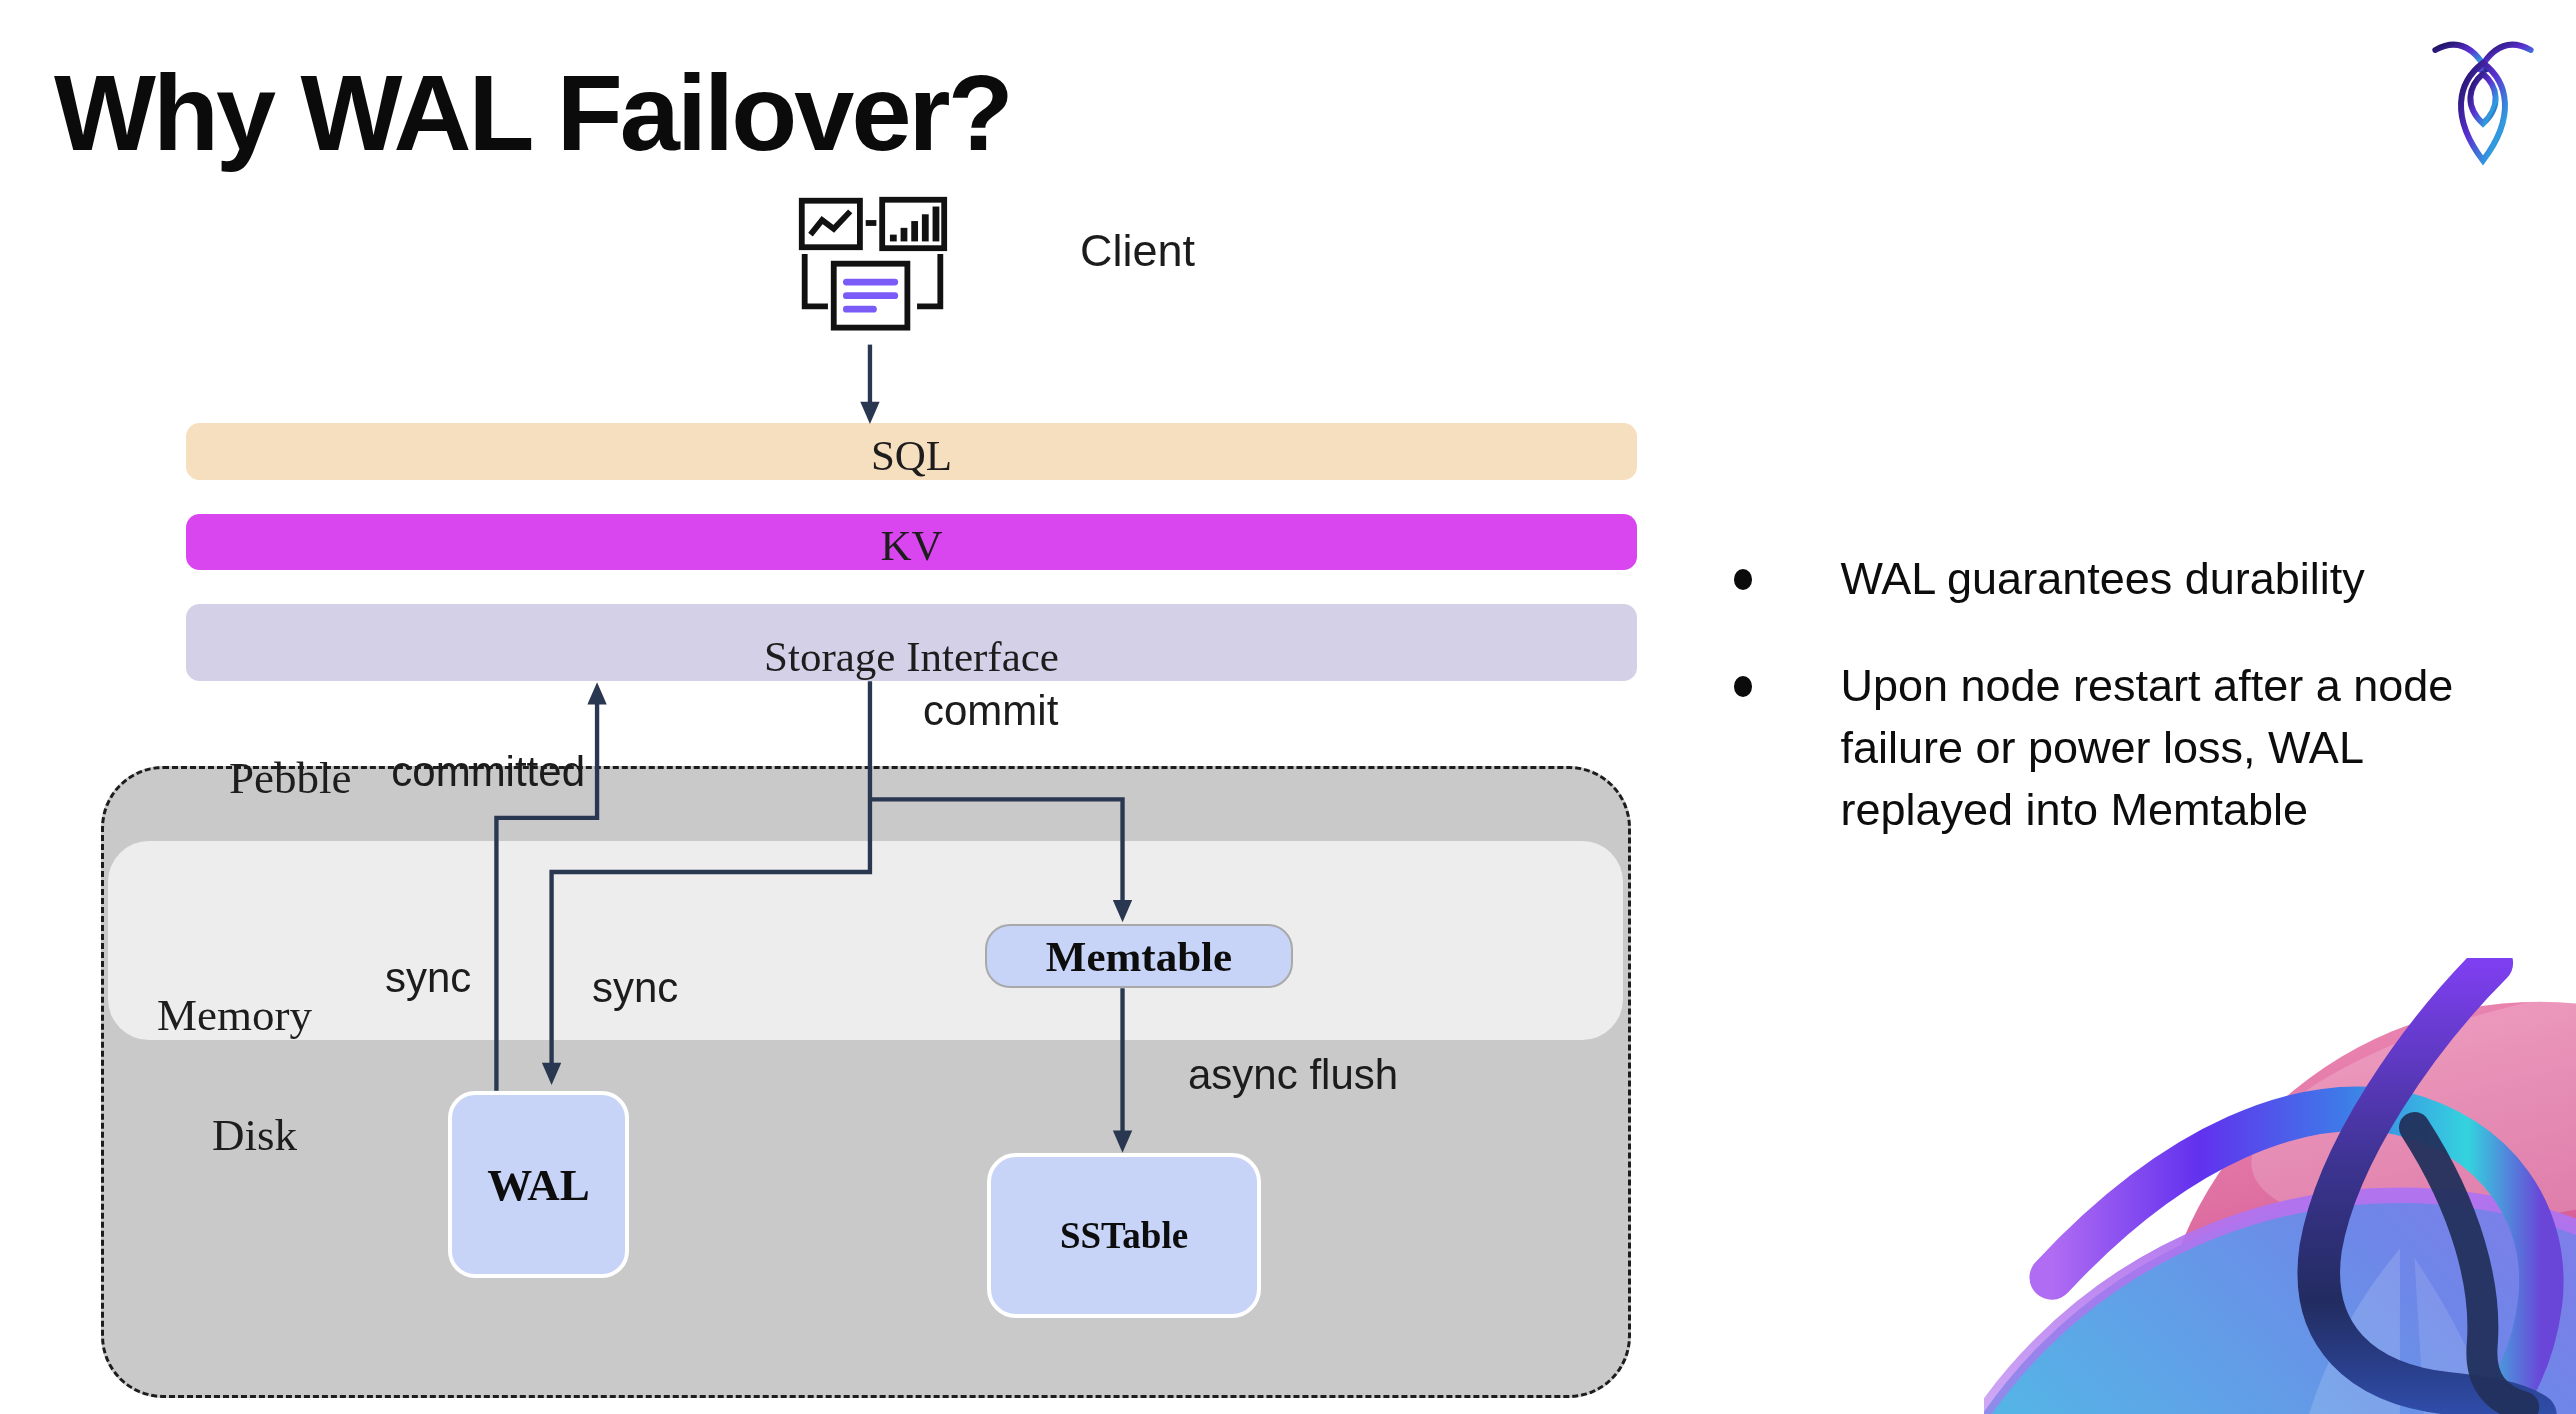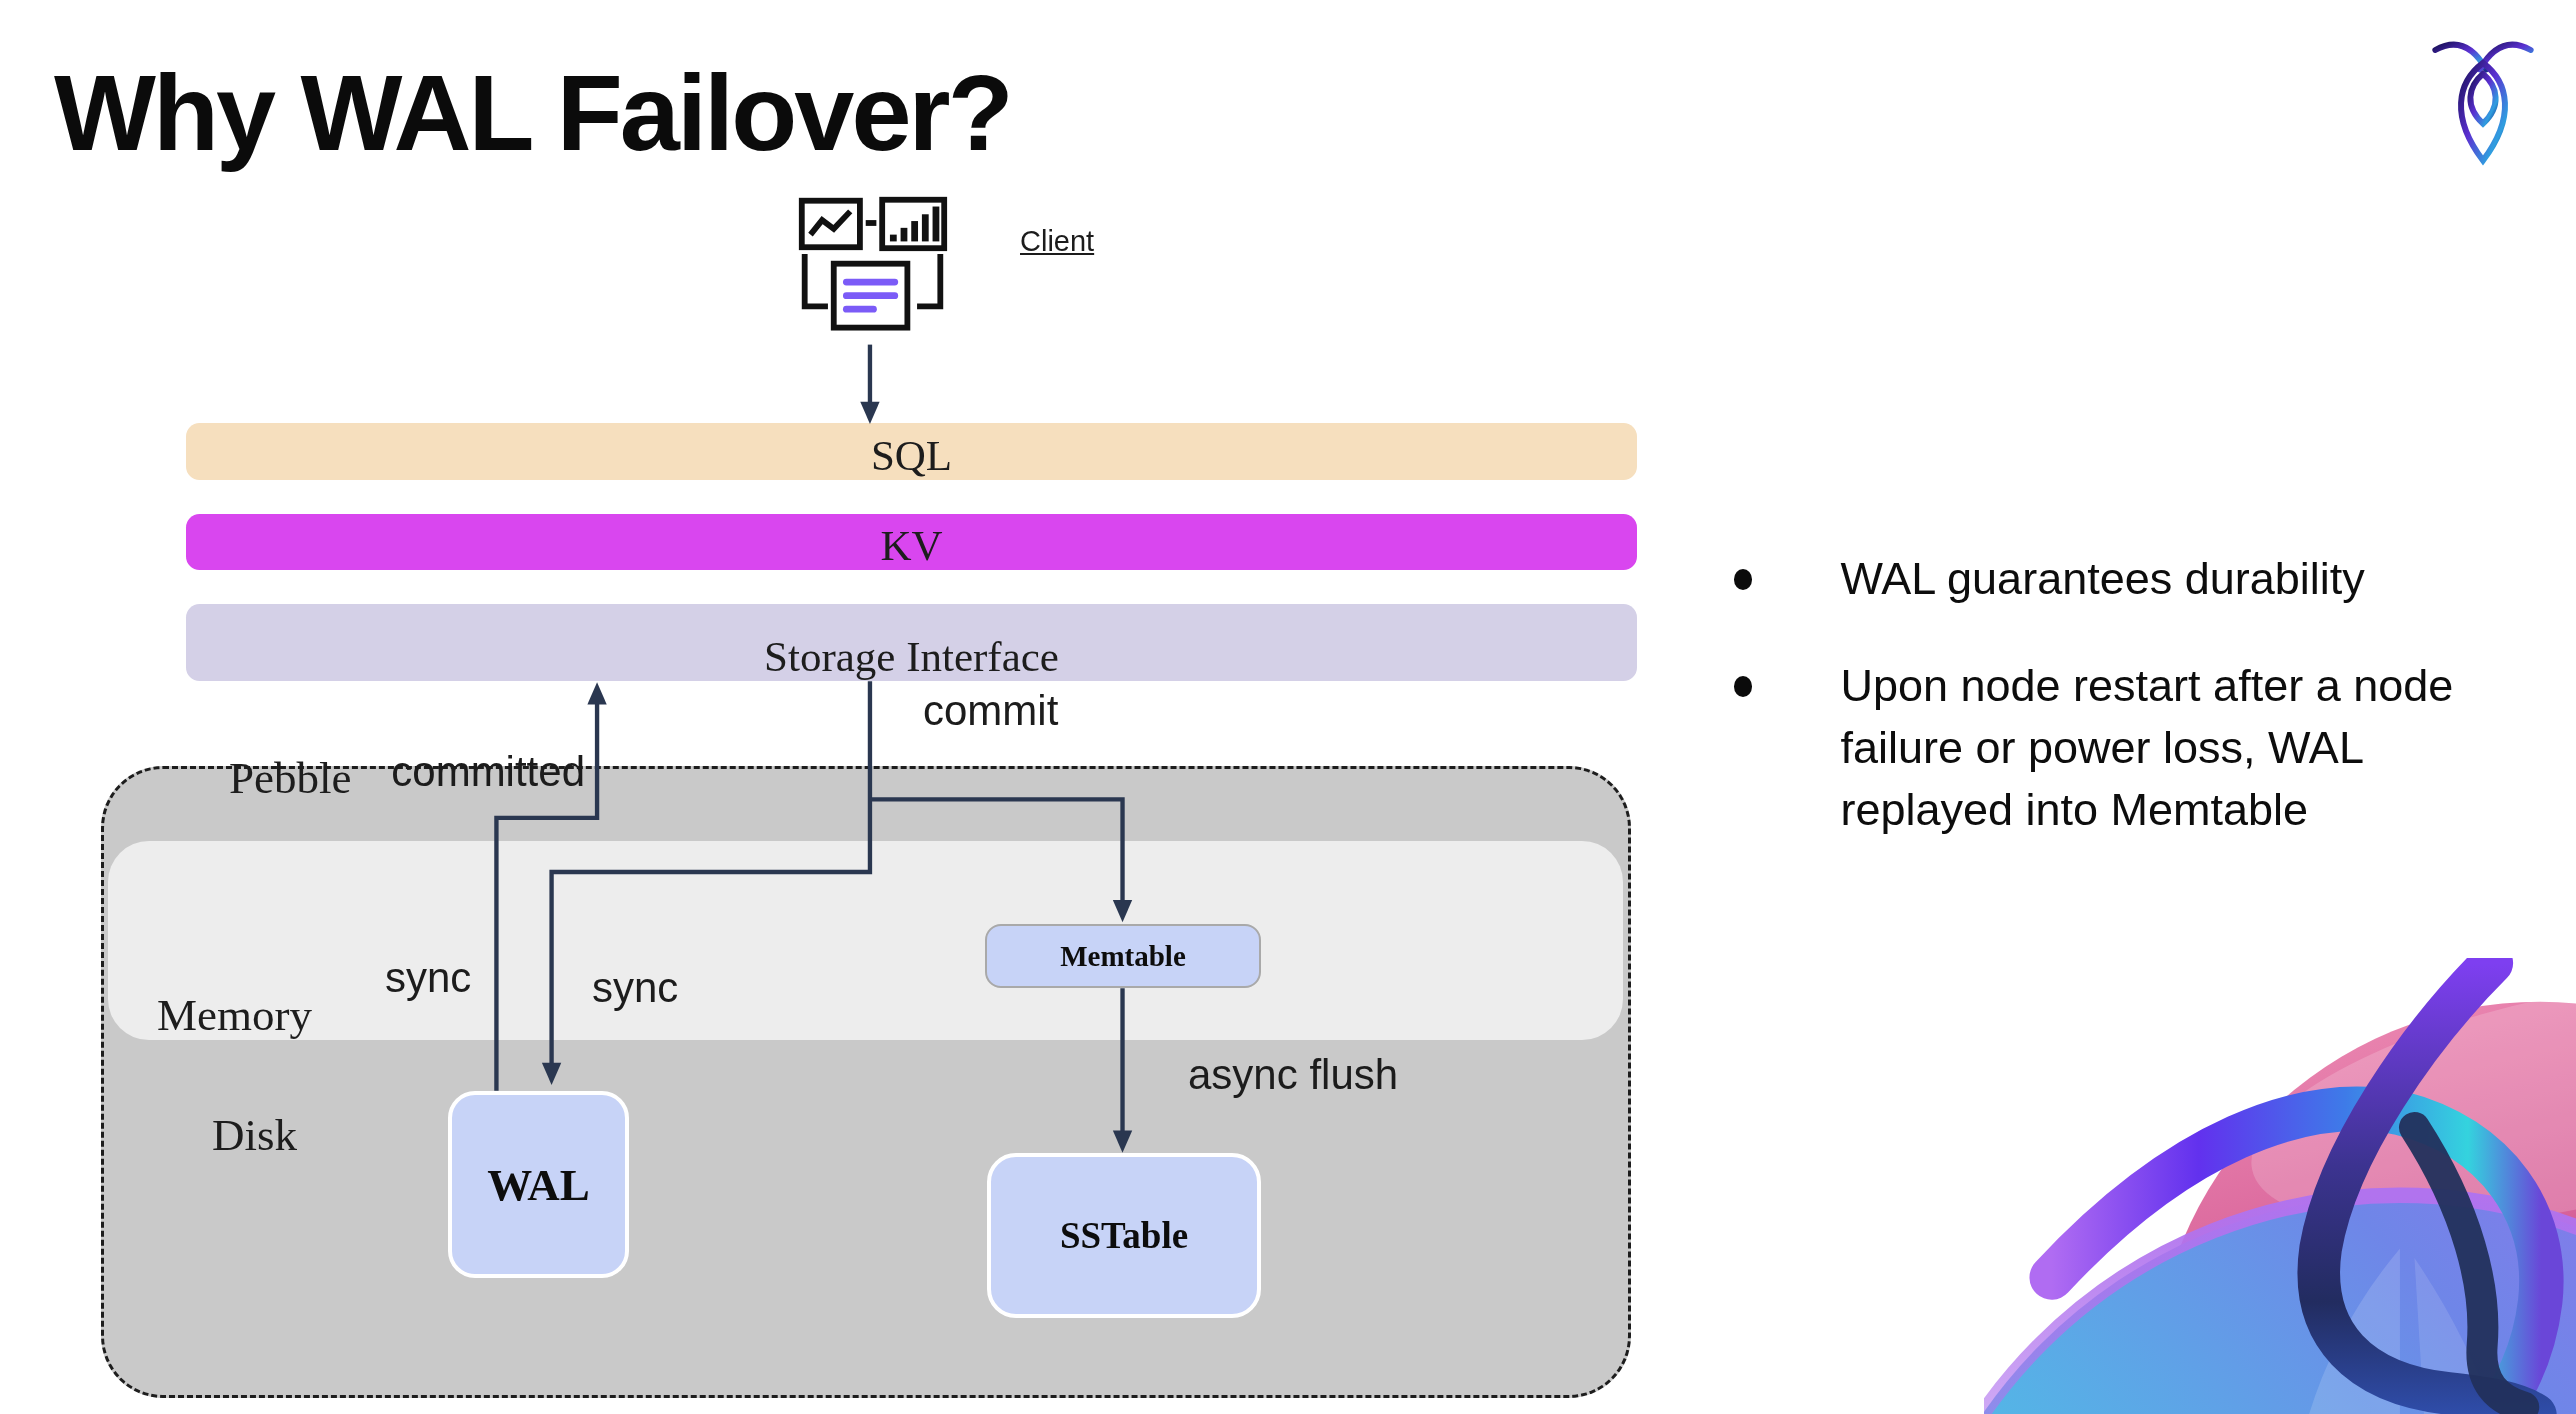--- a/index.html
+++ b/index.html
@@ -9,21 +9,21 @@
 
   
   .slide-title{left:54px;top:50px;font-size:108px;font-weight:700;
     letter-spacing:-2.9px;color:#0b0b0b;white-space:nowrap;}
 
   
   .logo{left:2427px;top:37px;width:112px;height:130px;}
 
   
   .client-icon{left:795px;top:192px;width:155px;height:155px;}
-  .client-label{left:1020px;top:225px;font-size:29px;color:#1c1c1c;text-decoration:underline;}
+  .client-label{left:1080px;top:225px;font-size:45px;color:#1c1c1c;}
 
   
   .bar{left:142px;width:1451px;border-radius:13.5px;display:flex;
        align-items:flex-end;justify-content:center;
        font-family:"Liberation Serif",serif;font-size:43px;color:#1d1d1d;margin-left:44px;}
   .bar-sql{top:423px;height:57px;background:#f6dfbe;}
   .bar-kv{top:514px;height:56px;background:#d946ef;}
   .bar-storage{top:604px;height:77px;background:#d4d0e7;}
 
   
@@ -35,22 +35,22 @@
   .pebble-label{left:229px;top:752px;font-size:45px;}
   .memory-label{left:157px;top:989px;font-size:45px;}
   .disk-label{left:212px;top:1109px;font-size:45px;}
 
   
   .node{background:#c7d3f7;box-sizing:border-box;display:flex;align-items:center;
         justify-content:center;font-family:"Liberation Serif",serif;
         font-weight:700;color:#0d0d0d;}
   .node-wal{left:448px;top:1091px;width:181px;height:187px;border:4.8px solid #fff;
             border-radius:27px;font-size:45px;}
-  .node-memtable{left:985px;top:924px;width:276px;height:64px;border:2.9px solid #a9a9a9;
-            border-radius:16px;font-size:29px;}
+  .node-memtable{left:985px;top:924px;width:308px;height:64px;border:2.9px solid #a9a9a9;
+            border-radius:25px;font-size:43px;}
   .node-sstable{left:987px;top:1153px;width:274px;height:165px;border:4.8px solid #fff;
             border-radius:29px;font-size:37px;}
 
   
   .edge-label{font-size:42px;color:#1c1c1c;}
   .lbl-committed{left:358px;top:703px;width:227px;text-align:right;margin-top:45px;}
   .lbl-commit{left:923px;top:687px;}
   .lbl-sync1{left:385px;top:954px;}
   .lbl-sync2{left:592px;top:964px;}
   .lbl-async{left:1188px;top:1051px;}

